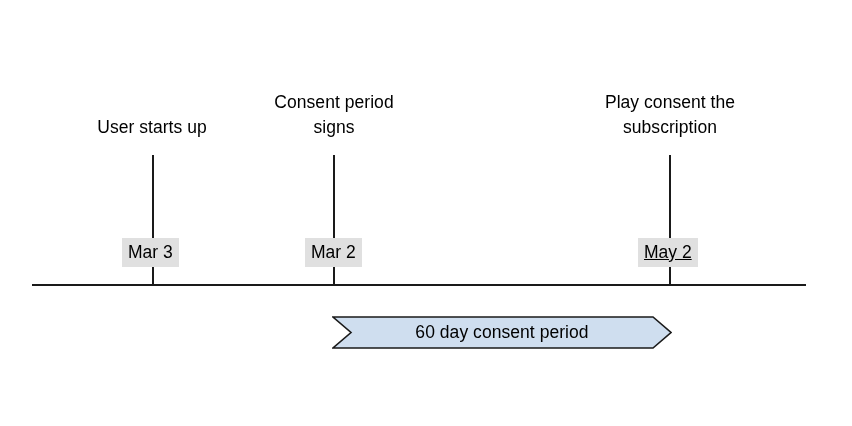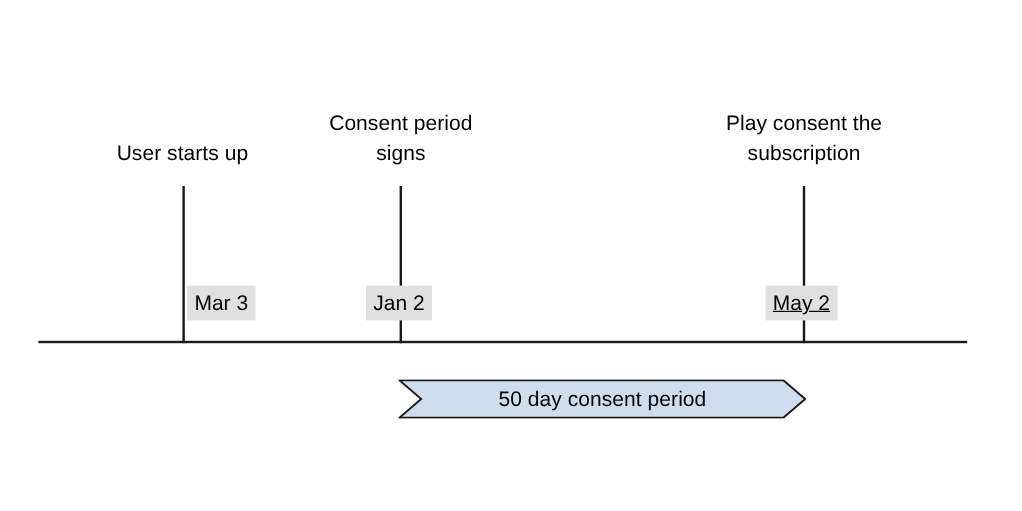--- a/index.html
+++ b/index.html
@@ -61,21 +61,21 @@
     padding: 1px 6px 2px 6px;
     white-space: nowrap;
   }
 
   
   #event-signup .event-stem { left: 152px; }
   #event-signup .event-caption {
     left: 52px; width: 200px; top: 115px;
   }
   #event-signup .event-date {
-    left: 122px; top: 238px; margin-left: 34px;
+    left: 122px; top: 238px;
   }
 
   
   #event-consent-start .event-stem { left: 333px; }
   #event-consent-start .event-caption {
     left: 234px; width: 200px; top: 90px;
   }
   #event-consent-start .event-date {
     left: 305px; top: 238px;
   }
@@ -127,30 +127,30 @@
   <div class="event" id="event-signup">
     <div class="event-caption">User starts up</div>
     <div class="event-stem"></div>
     <div class="event-date">Mar 3</div>
   </div>
 
   <div class="event" id="event-consent-start">
     <div class="event-caption">Consent period
 signs</div>
     <div class="event-stem"></div>
-    <div class="event-date">Jan 2</div>
+    <div class="event-date">Mar 2</div>
   </div>
 
   <div class="event" id="event-cancel">
     <div class="event-caption">Play consent the
 subscription</div>
     <div class="event-stem"></div>
     <div class="event-date">May 2</div>
   </div>
 
   <div class="period-banner">
     <svg width="340" height="33" viewBox="0 0 340 33">
       <polygon points="1,1 321,1 339,16.5 321,32 1,32 19,16.5" fill="#cfdeef" stroke="#1a1a1a" stroke-width="1.6" stroke-linejoin="miter"></polygon>
     </svg>
-    <div class="period-banner-label">50 day consent period</div>
+    <div class="period-banner-label">60 day consent period</div>
   </div>
 
 </div>
 
 </body></html>

